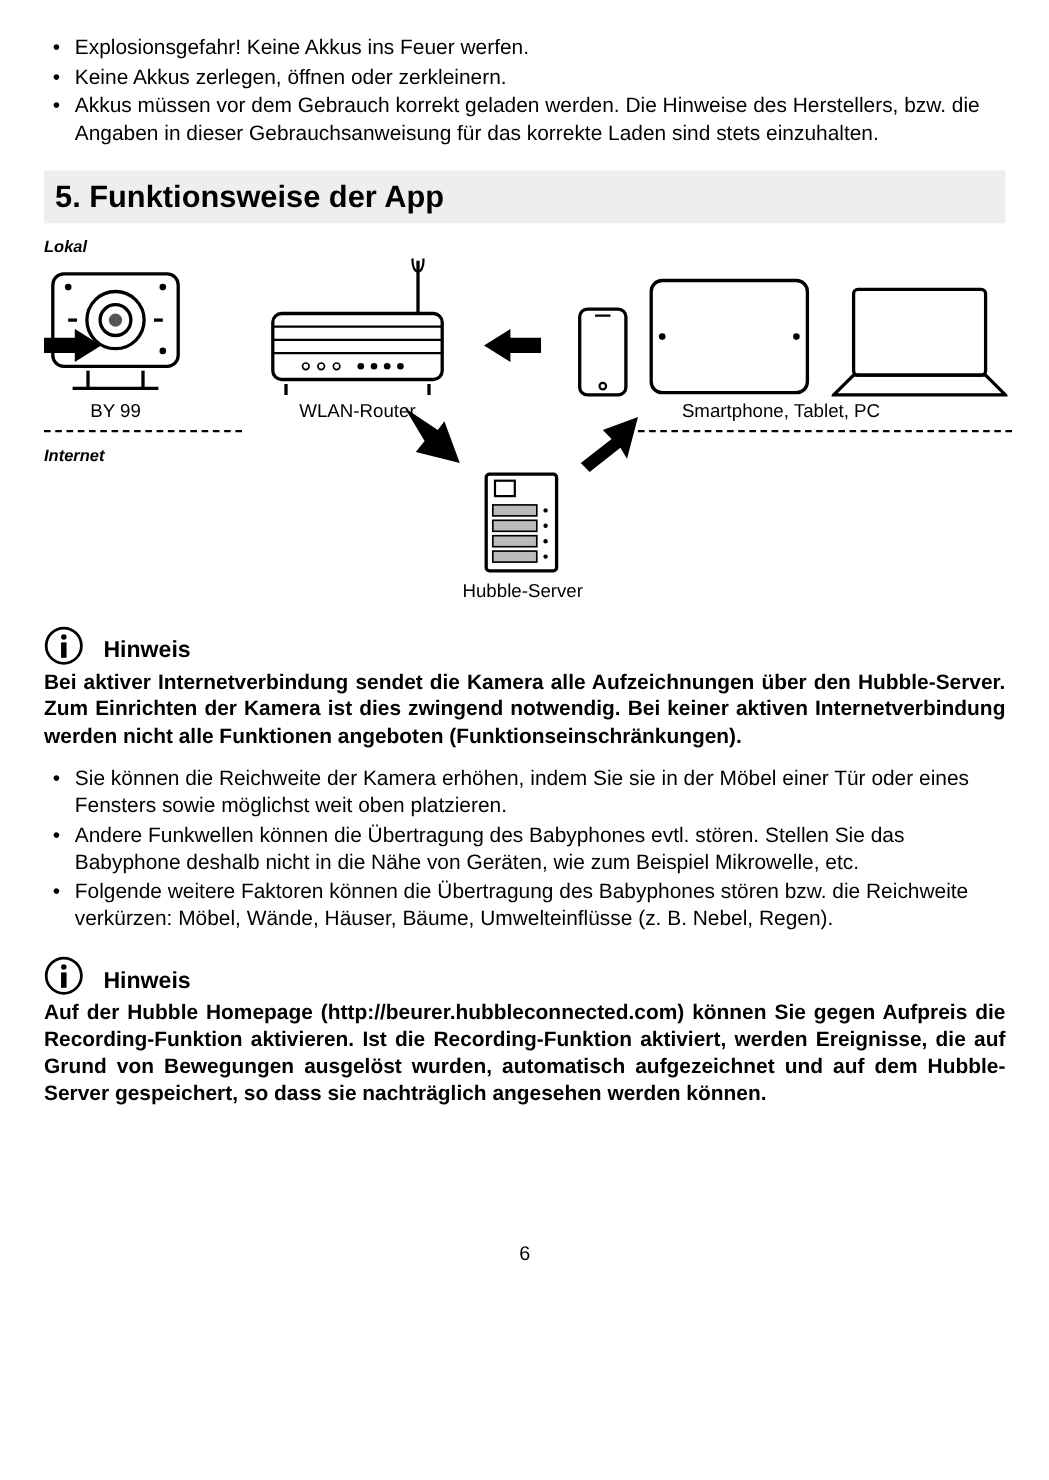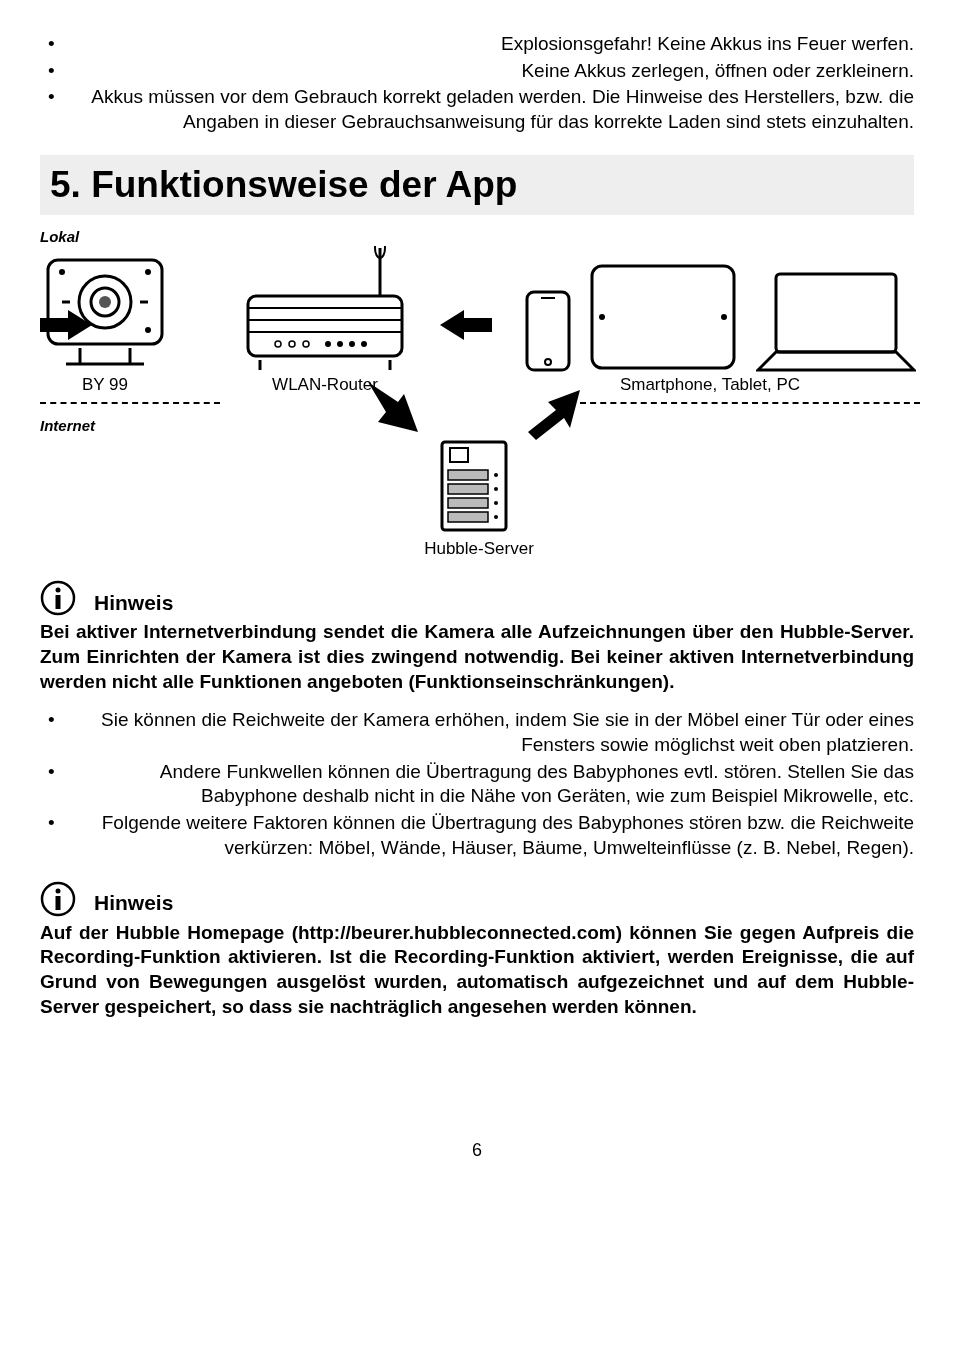--- a/index.html
+++ b/index.html
@@ -10,37 +10,36 @@
     margin: 0;
     padding: 32px 40px 40px 40px;
     width: 954px;
     box-sizing: border-box;
     background: #fff;
   }
   ul.bullets {
     list-style: none;
     padding: 0;
     margin: 0 0 20px 0;
-    text-align: right;
   }
   ul.bullets li {
     position: relative;
     padding-left: 28px;
     margin-bottom: 2px;
   }
   ul.bullets li::before {
     content: "•";
     position: absolute;
     left: 8px;
     top: 0;
     font-size: 19px;
   }
   .section-heading {
     background: #eeeeee;
-    font-size: 37px;
+    font-size: 28px;
     font-weight: bold;
     padding: 6px 10px;
     margin: 8px 0 12px 0;
   }
   .subheading-italic {
     font-weight: bold;
     font-style: italic;
     font-size: 15px;
     margin: 0 0 6px 0;
   }
@@ -201,21 +200,21 @@
       <rect x="10" y="32" width="40" height="10" fill="#bbb" stroke="#000" stroke-width="1.5"></rect>
       <rect x="10" y="46" width="40" height="10" fill="#bbb" stroke="#000" stroke-width="1.5"></rect>
       <rect x="10" y="60" width="40" height="10" fill="#bbb" stroke="#000" stroke-width="1.5"></rect>
       <rect x="10" y="74" width="40" height="10" fill="#bbb" stroke="#000" stroke-width="1.5"></rect>
       <circle cx="58" cy="37" r="2" fill="#000"></circle>
       <circle cx="58" cy="51" r="2" fill="#000"></circle>
       <circle cx="58" cy="65" r="2" fill="#000"></circle>
       <circle cx="58" cy="79" r="2" fill="#000"></circle>
     </svg>
   </div>
-  <div class="diagram-label" style="left:364px;top:286px;width:150px;">Hubble-Server</div>
+  <div class="diagram-label" style="left:340px;top:286px;width:150px;text-align:right;">Hubble-Server</div>
 
 </div>
 
 <div class="info-row">
   <span class="info-icon">
     <svg width="36" height="36">
         <circle cx="18" cy="18" r="16" fill="none" stroke="#000" stroke-width="2.5"></circle>
         <circle cx="18" cy="10" r="2.5" fill="#000"></circle>
         <rect x="15.5" y="15" width="5" height="14" fill="#000"></rect>
       </svg>

